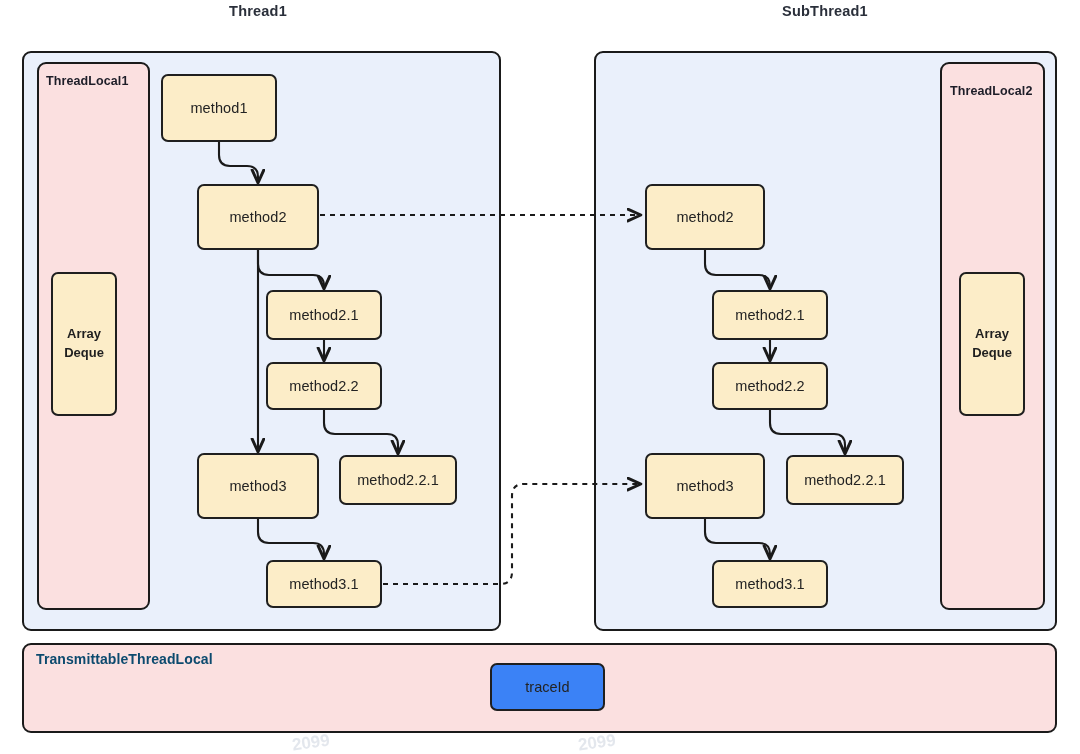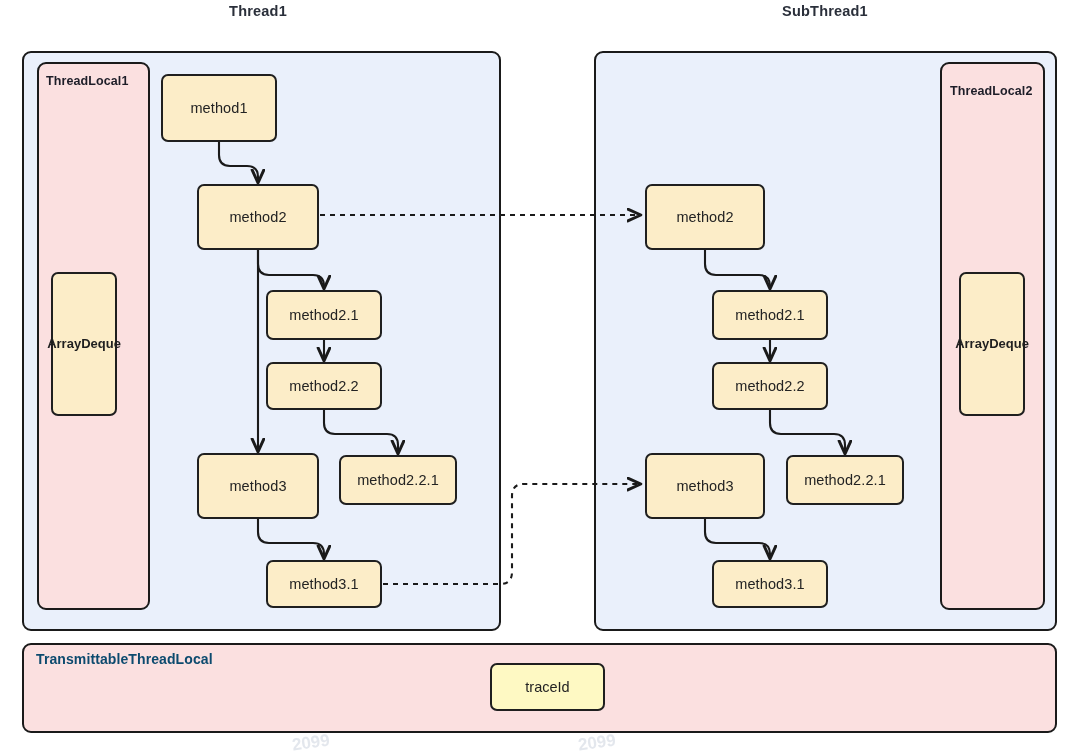--- a/index.html
+++ b/index.html
@@ -70,24 +70,24 @@
     color: #2a2f3a;
     text-align: center;
     letter-spacing: .2px;
   }
   .deque-box {
     background: #FCEDC8;
     color: #1f1f1f;
     font-size: 13px;
     font-weight: bold;
     line-height: 1.45;
-    flex-direction: row;
+    flex-direction: column;
   }
   .trace-box {
-    background: #fef9c3;
+    background: #3b82f6;
     color: #232323;
     font-size: 14.5px;
     font-weight: 400;
   }
   .ttl-label {
     position: absolute;
     font-size: 14px;
     font-weight: bold;
     color: #0c4a6e;
     letter-spacing: .1px;

